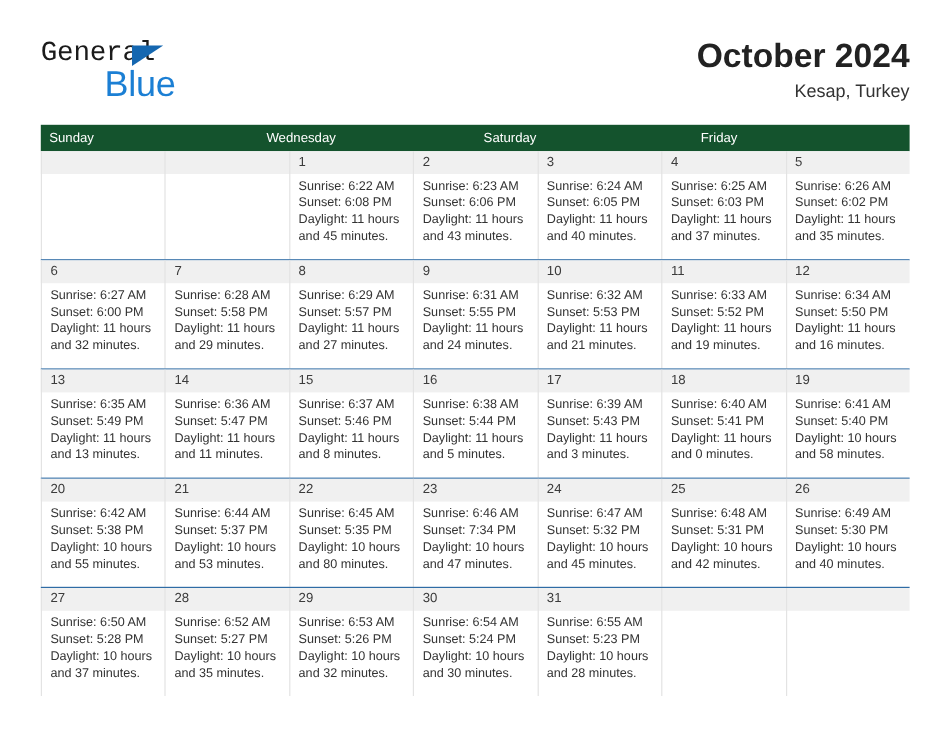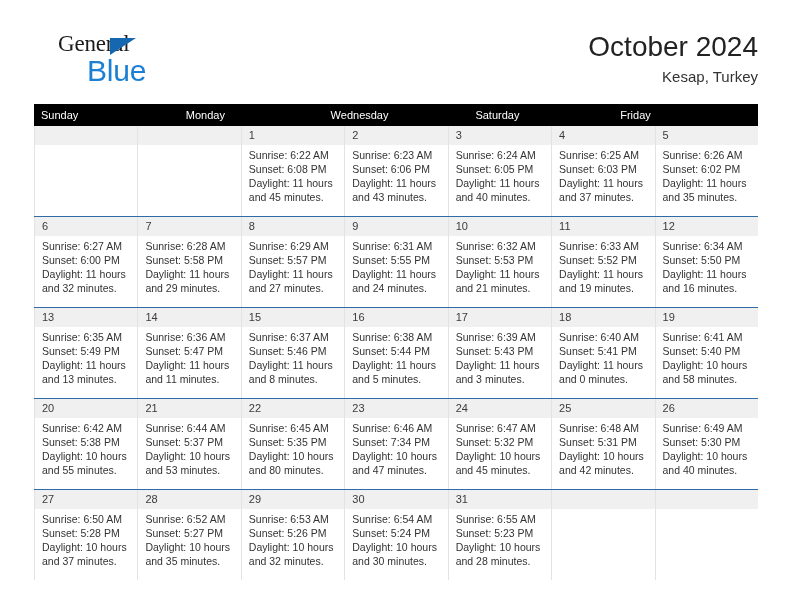--- a/index.html
+++ b/index.html
@@ -35,22 +35,21 @@
     width: 200px;
     height: 56px;
   }
   .logo-general {
     position: absolute;
     left: 0;
     top: 0;
     font-size: 23px;
     color: #1b1b1b;
     letter-spacing: -0.2px;
-    font-family: Liberation Serif, serif;
-    margin-left: 24px;
+    font-family: Liberation Mono, monospace;
   }
   .logo-tri {
     position: absolute;
     left: 76px;
     top: 7px;
     width: 0;
     height: 0;
     border-left: 26px solid #1567b0;
     border-bottom: 17px solid transparent;
   }
@@ -66,42 +65,42 @@
 
   .title-block {
     position: absolute;
     right: 34px;
     top: 30px;
     text-align: right;
   }
   .cal-title {
     font-size: 28px;
     color: #222222;
-    font-weight: normal;
+    font-weight: bold;
     line-height: 34px;
     white-space: nowrap;
   }
   .cal-subtitle {
     font-size: 15px;
     color: #333333;
     line-height: 22px;
     margin-top: 2px;
     white-space: nowrap;
   }
 
   
   .calendar {
     position: absolute;
     left: 34px;
     top: 104px;
     width: 724px;
   }
   .weekdays {
     display: flex;
-    background: #000000;
+    background: #14532d;
     height: 22px;
   }
   .weekday {
     flex: 1 1 0;
     color: #ffffff;
     font-size: 11px;
     line-height: 22px;
     padding-left: 7px;
     box-sizing: border-box;
     white-space: nowrap;
@@ -178,21 +177,20 @@
     <div class="title-block">
       <div class="cal-title">October 2024</div>
       <div class="cal-subtitle">Kesap, Turkey</div>
     </div>
 
   </div>
 
   <div class="calendar">
     <div class="weekdays">
         <div class="weekday">Sunday</div>
-        <div class="weekday">Monday</div>
         <div class="weekday">Wednesday</div>
         <div class="weekday">Saturday</div>
         <div class="weekday">Friday</div>
       </div>
     <div class="weeks-body">
         <div class="week">
           <div class="band"></div>
           <div class="day empty">
             <div class="day-num"></div>
             <div class="day-lines">

